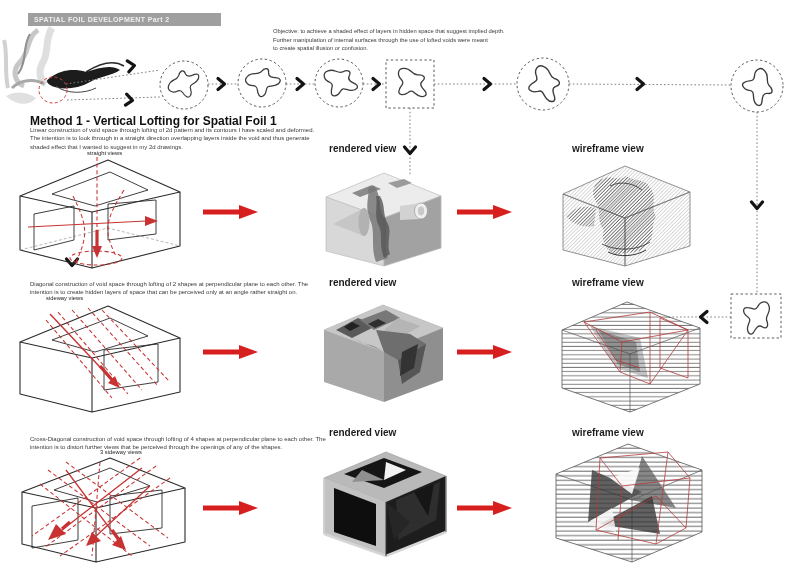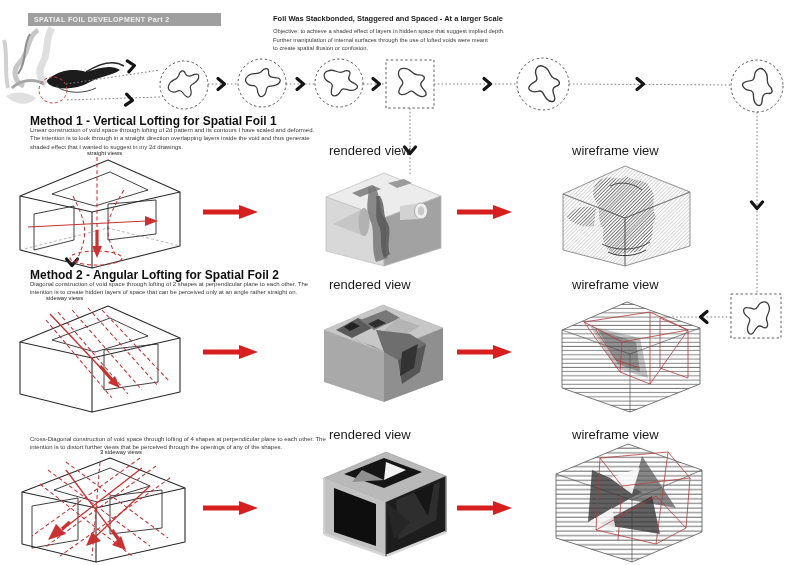--- a/index.html
+++ b/index.html
@@ -9,21 +9,21 @@
   .abs { position:absolute; }
 
   .bar-title { left:28px; top:13px; width:193px; height:13px; background:#9f9f9f;
     color:#efefef; font-size:7px; font-weight:bold; line-height:13px; padding-left:6px;
     letter-spacing:.4px; }
   .headline { left:273px; top:14px; font-size:7.5px; font-weight:bold; color:#1c1c1c; }
   .obj { left:273px; top:27px; font-size:5.8px; color:#3a3a3a; line-height:1.5; }
 
   .m-title { font-size:12px; font-weight:bold; color:#101010; }
   .m-desc  { font-size:6px; color:#3a3a3a; line-height:1.4; width:296px; }
-  .view-label { font-size:13px; font-weight:normal; color:#1c1c1c; }
+  .view-label { font-size:10px; font-weight:bold; color:#1c1c1c; }
   .sk-label { font-size:5.8px; color:#222; }
 
   
   .chev { stroke:#141414; stroke-width:3.2; fill:none; stroke-linecap:round; stroke-linejoin:round; }
   .blob { fill:#fff; stroke:#3c3c3c; stroke-width:1.2; }
   .dotl { stroke:#808080; stroke-width:1; fill:none; stroke-dasharray:1.6,2.2; }
   .dcirc { fill:#fff; stroke:#5a5a5a; stroke-width:1; stroke-dasharray:2.4,2.4; }
   .redd { stroke:#c83232; stroke-width:1.05; fill:none; stroke-dasharray:4,2.6; }
   .reds { stroke:#c83232; fill:none; }
   .cube { stroke:#2a2a2a; stroke-width:1.1; fill:none; stroke-linejoin:round; }
@@ -273,35 +273,33 @@
         <polyline points="600,458 596,530 656,544 668,452"></polyline>
         <line x1="622" y1="486" x2="618" y2="540"></line>
         <polyline points="690,478 686,528 656,544"></polyline>
         <polyline points="596,530 656,496 686,528"></polyline>
       </g>
     </g>
   </svg>
 
   <div class="abs bar-title">SPATIAL FOIL DEVELOPMENT Part 2</div>
 
-  <div class="abs headline">Foil Was Stackbonded, Staggered and Spaced - At a larger Scale</div>
 
   <div class="abs obj" style="left:273px;top:27px">
     <div>Objective: to achieve a shaded effect of layers in hidden space that suggest implied depth.</div>
     <div>Further manipulation of  internal surfaces through the use of lofted voids  were meant</div>
     <div>to create spatial illusion or confusion.</div>
   </div>
 
   <div class="abs m-title" style="left:30px;top:114px">Method 1 - Vertical Lofting for Spatial Foil 1</div>
   <div class="abs m-desc" style="left:30px;top:126px">Linear construction of void space through lofting of 2d pattern and its contours I have scaled and deformed. The intention is to look through in a straight direction overlapping layers inside the void and thus generate shaded effect that I wanted to suggest in my 2d drawings.</div>
   <div class="abs sk-label" style="left:87px;top:150px">straight views</div>
   <div class="abs view-label" style="left:329px;top:143px">rendered view</div>
   <div class="abs view-label" style="left:572px;top:143px">wireframe view</div>
 
-  <div class="abs m-title" style="left:30px;top:268px">Method 2 - Angular Lofting for Spatial Foil 2</div>
   <div class="abs m-desc" style="left:30px;top:280px">Diagonal construction of void space through lofting of 2 shapes at perpendicular plane to each other. The intention is to create hidden layers of space that can be perceived only at an angle rather straight on.</div>
   <div class="abs sk-label" style="left:46px;top:295px">sideway views</div>
   <div class="abs view-label" style="left:329px;top:277px">rendered view</div>
   <div class="abs view-label" style="left:572px;top:277px">wireframe view</div>
 
   <div class="abs m-desc" style="left:30px;top:435px">Cross-Diagonal construction of void space through lofting of 4 shapes at perpendicular plane to each other. The intention is to distort further views that be perceived through the openings of any of the shapes.</div>
   <div class="abs sk-label" style="left:100px;top:449px">3 sideway views</div>
   <div class="abs view-label" style="left:329px;top:427px">rendered view</div>
   <div class="abs view-label" style="left:572px;top:427px">wireframe view</div>
 

